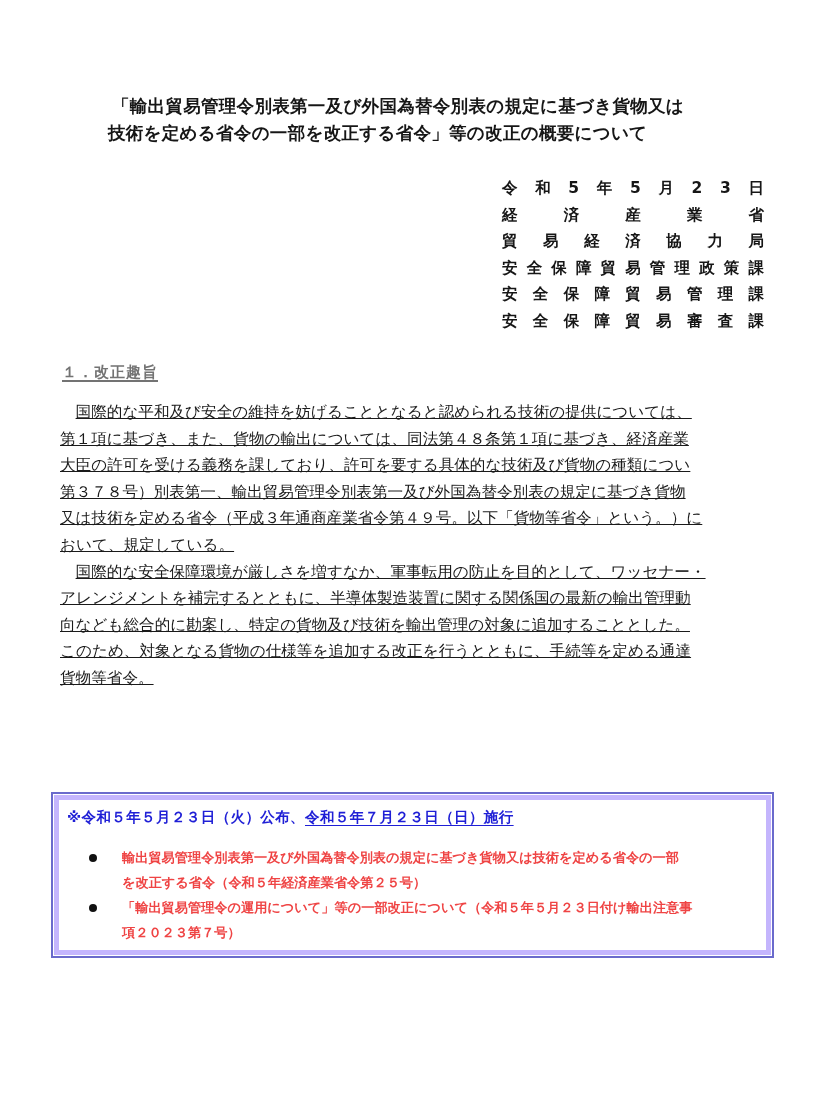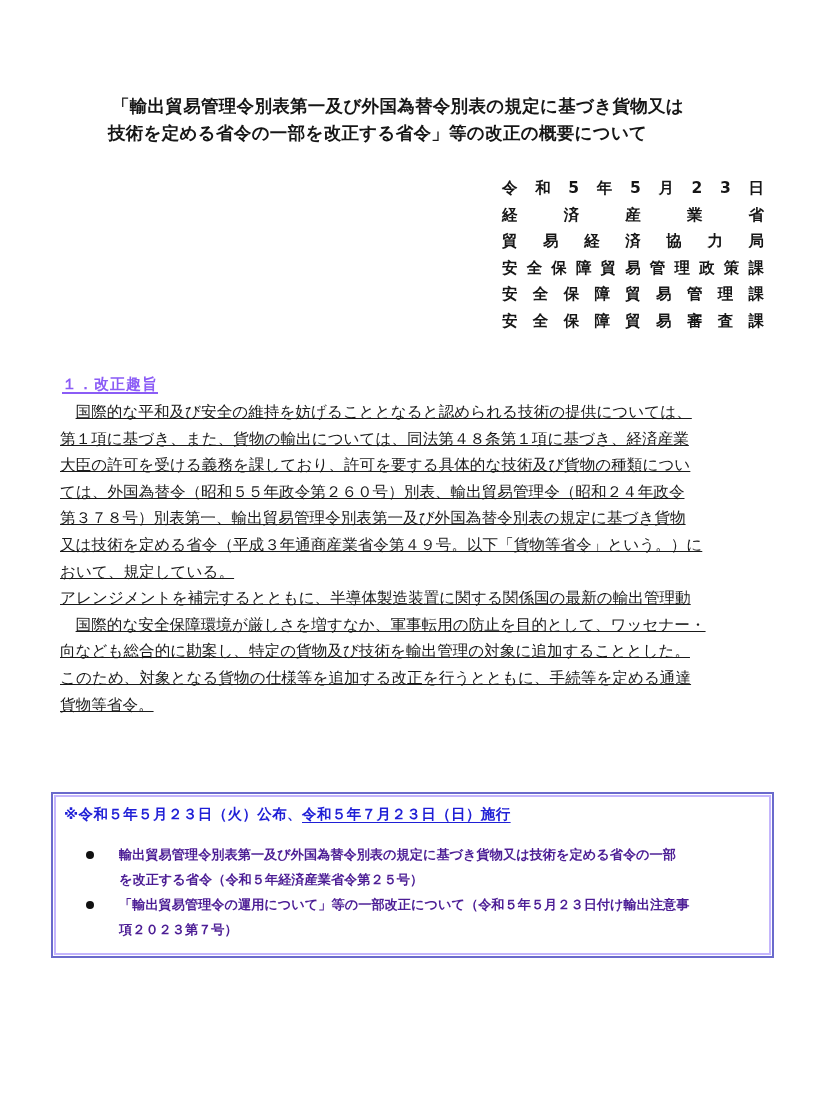--- a/index.html
+++ b/index.html
@@ -54,26 +54,25 @@
     }
     .issuer .row span { display: inline-block; }
 
     .section-heading {
       position: absolute;
       left: 62px;
       top: 363px;
       font-family: "DejaVu Sans", "Liberation Sans", sans-serif;
       font-size: 15px;
       font-weight: bold;
-      color: #8b5cf6;
+      color: #737373;
       text-decoration: underline;
       text-underline-offset: 3px;
       text-decoration-thickness: 2px;
       letter-spacing: 1px;
-      margin-top: 12px;
     }
 
     .body-text {
       position: absolute;
       left: 60px;
       top: 399px;
       width: 708px;
       font-family: "DejaVu Serif", "Liberation Serif", serif;
       font-size: 15.6px;
       line-height: 26.6px;
@@ -87,21 +86,21 @@
       text-justify: inter-character;
     }
     .body-text .ln { display: block; white-space: nowrap; }
 
     .notice-box {
       position: absolute;
       left: 54px;
       top: 795px;
       width: 717px;
       height: 160px;
-      border: 2px solid #c4b5fd;
+      border: 5px solid #c4b5fd;
       box-shadow: 0 0 0 1px #ffffff, 0 0 0 3px #6a6acc;
       box-sizing: border-box;
     }
     .notice-headline {
       position: absolute;
       left: 8px;
       top: 8px;
       font-family: "DejaVu Sans", "Liberation Sans", sans-serif;
       font-size: 14.5px;
       font-weight: bold;
@@ -118,21 +117,21 @@
       left: 30px;
       top: 46px;
       width: 680px;
       margin: 0;
       padding: 0;
       list-style: none;
       font-family: "DejaVu Sans", "Liberation Sans", sans-serif;
       font-size: 13.2px;
       font-weight: bold;
       line-height: 24.5px;
-      color: #4c1d95;
+      color: #ef4444;
     }
     .notice-list li {
       position: relative;
       padding-left: 33px;
       margin-bottom: 1px;
     }
     .notice-list .bullet {
       position: absolute;
       left: 0;
       top: 8px;
@@ -218,28 +217,27 @@
     </div>
   </div>
 
   <div class="section-heading">１．改正趣旨</div>
 
   <div class="body-text">
     <p>
       <span class="ln">国際的な平和及び安全の維持を妨げることとなると認められる技術の提供については、</span>
       <span class="ln" style="margin-left:-1em">第１項に基づき、また、貨物の輸出については、同法第４８条第１項に基づき、経済産業</span>
       <span class="ln" style="margin-left:-1em">大臣の許可を受ける義務を課しており、許可を要する具体的な技術及び貨物の種類につい</span>
-      <span class="ln" style="margin-left:-1em">ては、外国為替令（昭和５５年政令第２６０号）別表、輸出貿易管理令（昭和２４年政令</span>
       <span class="ln" style="margin-left:-1em">第３７８号）別表第一、輸出貿易管理令別表第一及び外国為替令別表の規定に基づき貨物</span>
       <span class="ln" style="margin-left:-1em">又は技術を定める省令（平成３年通商産業省令第４９号。以下「貨物等省令」という。）に</span>
       <span class="ln" style="margin-left:-1em">おいて、規定している。</span>
     </p>
     <p>
+      <span class="ln">国際的な安全保障環境が厳しさを増すなか、軍事転用の防止を目的として、ワッセナー・</span>
       <span class="ln" style="margin-left:-1em">アレンジメントを補完するとともに、半導体製造装置に関する関係国の最新の輸出管理動</span>
-      <span class="ln">国際的な安全保障環境が厳しさを増すなか、軍事転用の防止を目的として、ワッセナー・</span>
       <span class="ln" style="margin-left:-1em">向なども総合的に勘案し、特定の貨物及び技術を輸出管理の対象に追加することとした。</span>
       <span class="ln" style="margin-left:-1em">このため、対象となる貨物の仕様等を追加する改正を行うとともに、手続等を定める通達</span>
       <span class="ln" style="margin-left:-1em">貨物等省令。</span>
     </p>
   </div>
 
   <div class="notice-box">
     <div class="notice-headline">
       <span>※令和５年５月２３日（火）公布、</span><span class="underlined">令和５年７月２３日（日）施行</span>
     </div>

